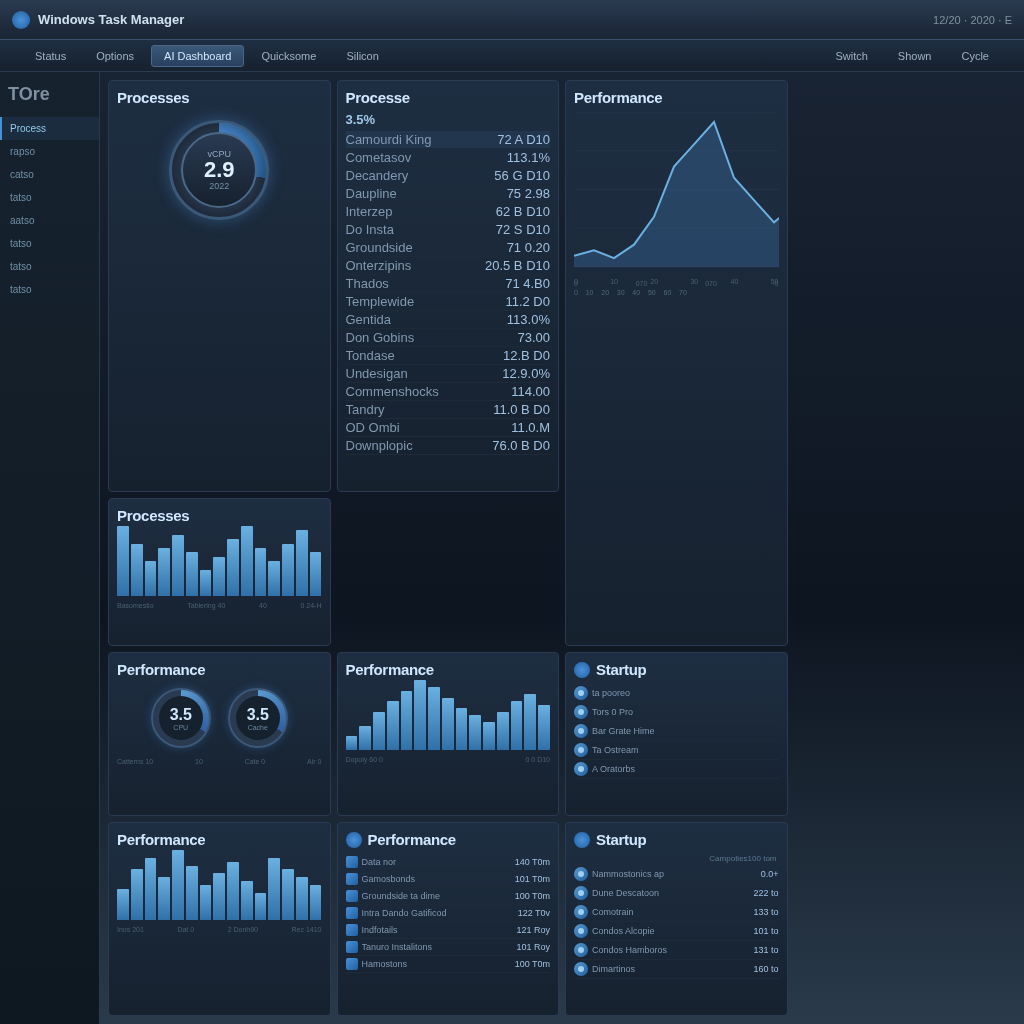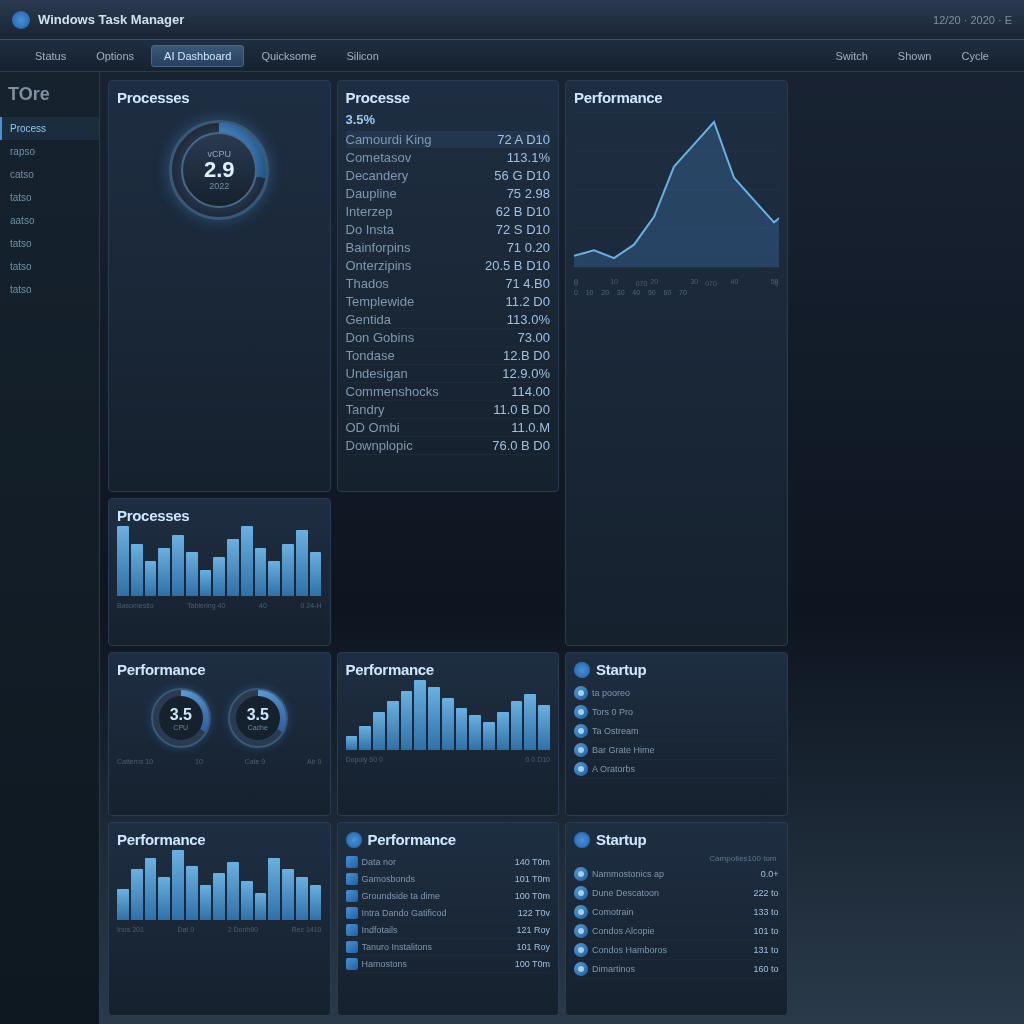--- a/index.html
+++ b/index.html
@@ -378,21 +378,21 @@
           </div>
           <div class="process-row">
             <span class="name">Interzep</span>
             <span class="value">62 B D10</span>
           </div>
           <div class="process-row">
             <span class="name">Do Insta</span>
             <span class="value">72 S D10</span>
           </div>
           <div class="process-row">
-            <span class="name">Bainforpins</span>
+            <span class="name">Groundside</span>
             <span class="value">71 0.20</span>
           </div>
           <div class="process-row">
             <span class="name">Onterzipins</span>
             <span class="value">20.5 B D10</span>
           </div>
           <div class="process-row">
             <span class="name">Thados</span>
             <span class="value">71 4.B0</span>
           </div>
@@ -556,25 +556,25 @@
           <div class="service-row">
             <div class="startup-icon"></div>
             <span class="service-name">ta pooreo</span>
           </div>
           <div class="service-row">
             <div class="startup-icon"></div>
             <span class="service-name">Tors 0 Pro</span>
           </div>
           <div class="service-row">
             <div class="startup-icon"></div>
+            <span class="service-name">Bar Grate Hime</span>
+          </div>
+          <div class="service-row">
+            <div class="startup-icon"></div>
             <span class="service-name">Ta Ostream</span>
-          </div>
-          <div class="service-row">
-            <div class="startup-icon"></div>
-            <span class="service-name">Bar Grate Hime</span>
           </div>
           <div class="service-row">
             <div class="startup-icon"></div>
             <span class="service-name">A Oratorbs</span>
           </div>
         </div>
     </div>
 
     <div class="card performance-bottom" style="grid-row:4; grid-column:1;">
       <div class="card-title">Performance</div>

